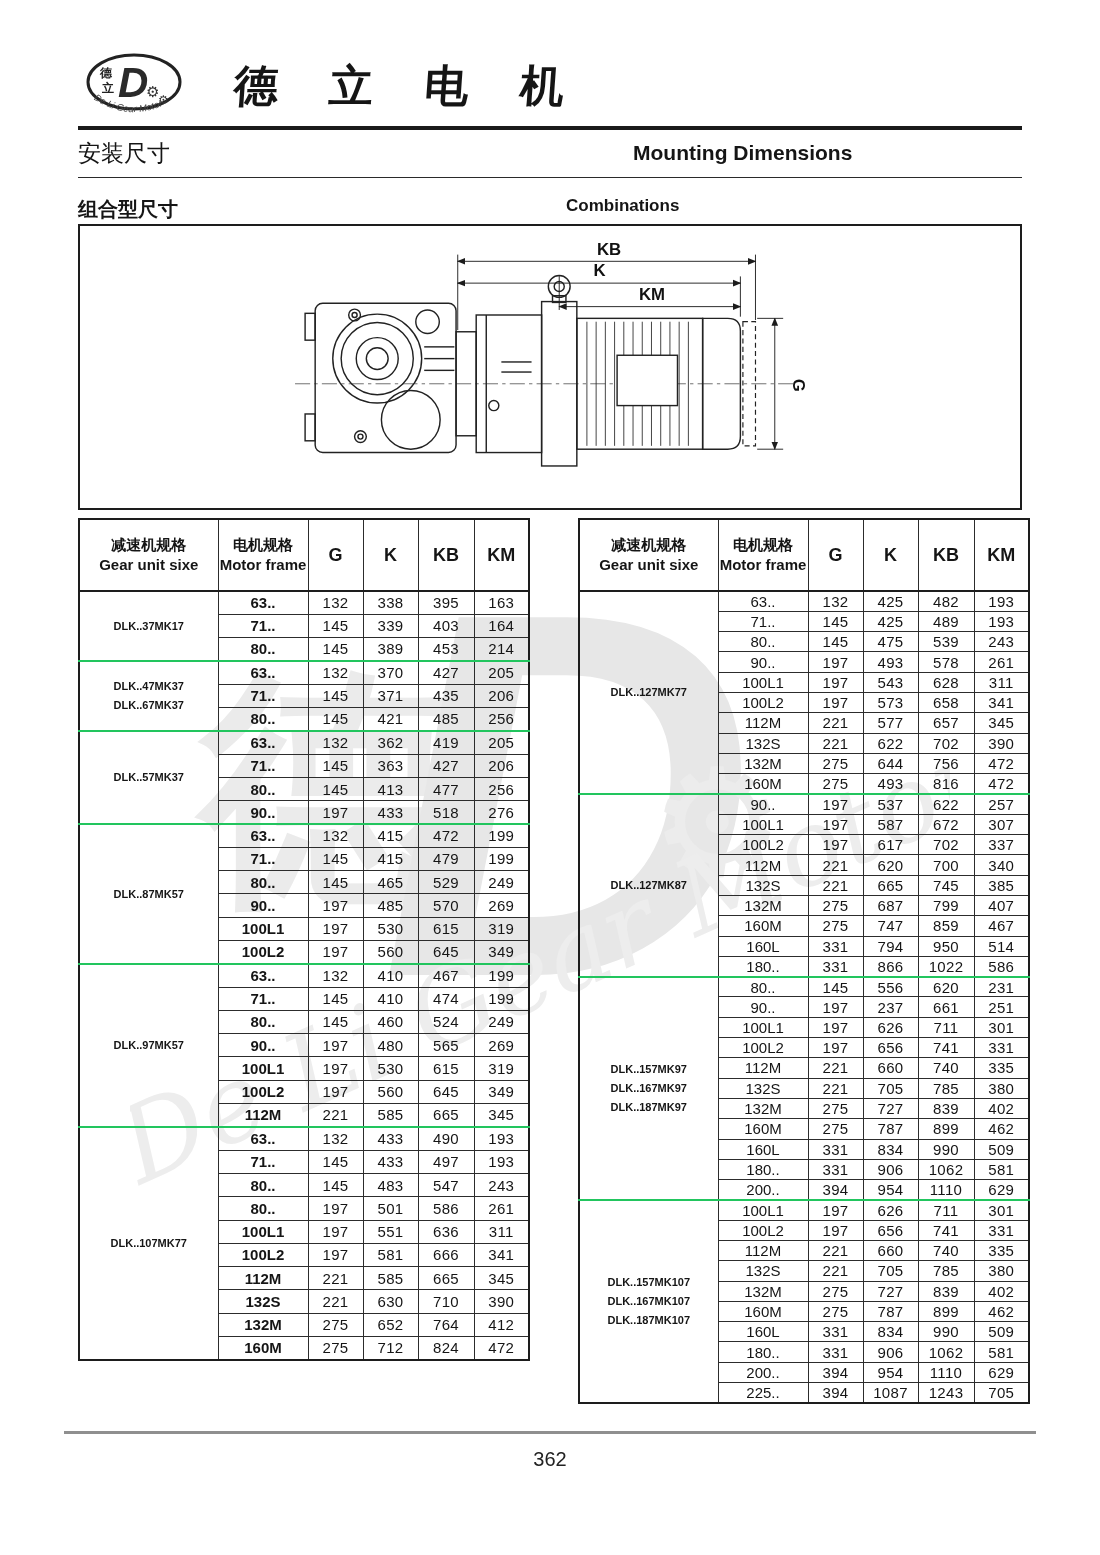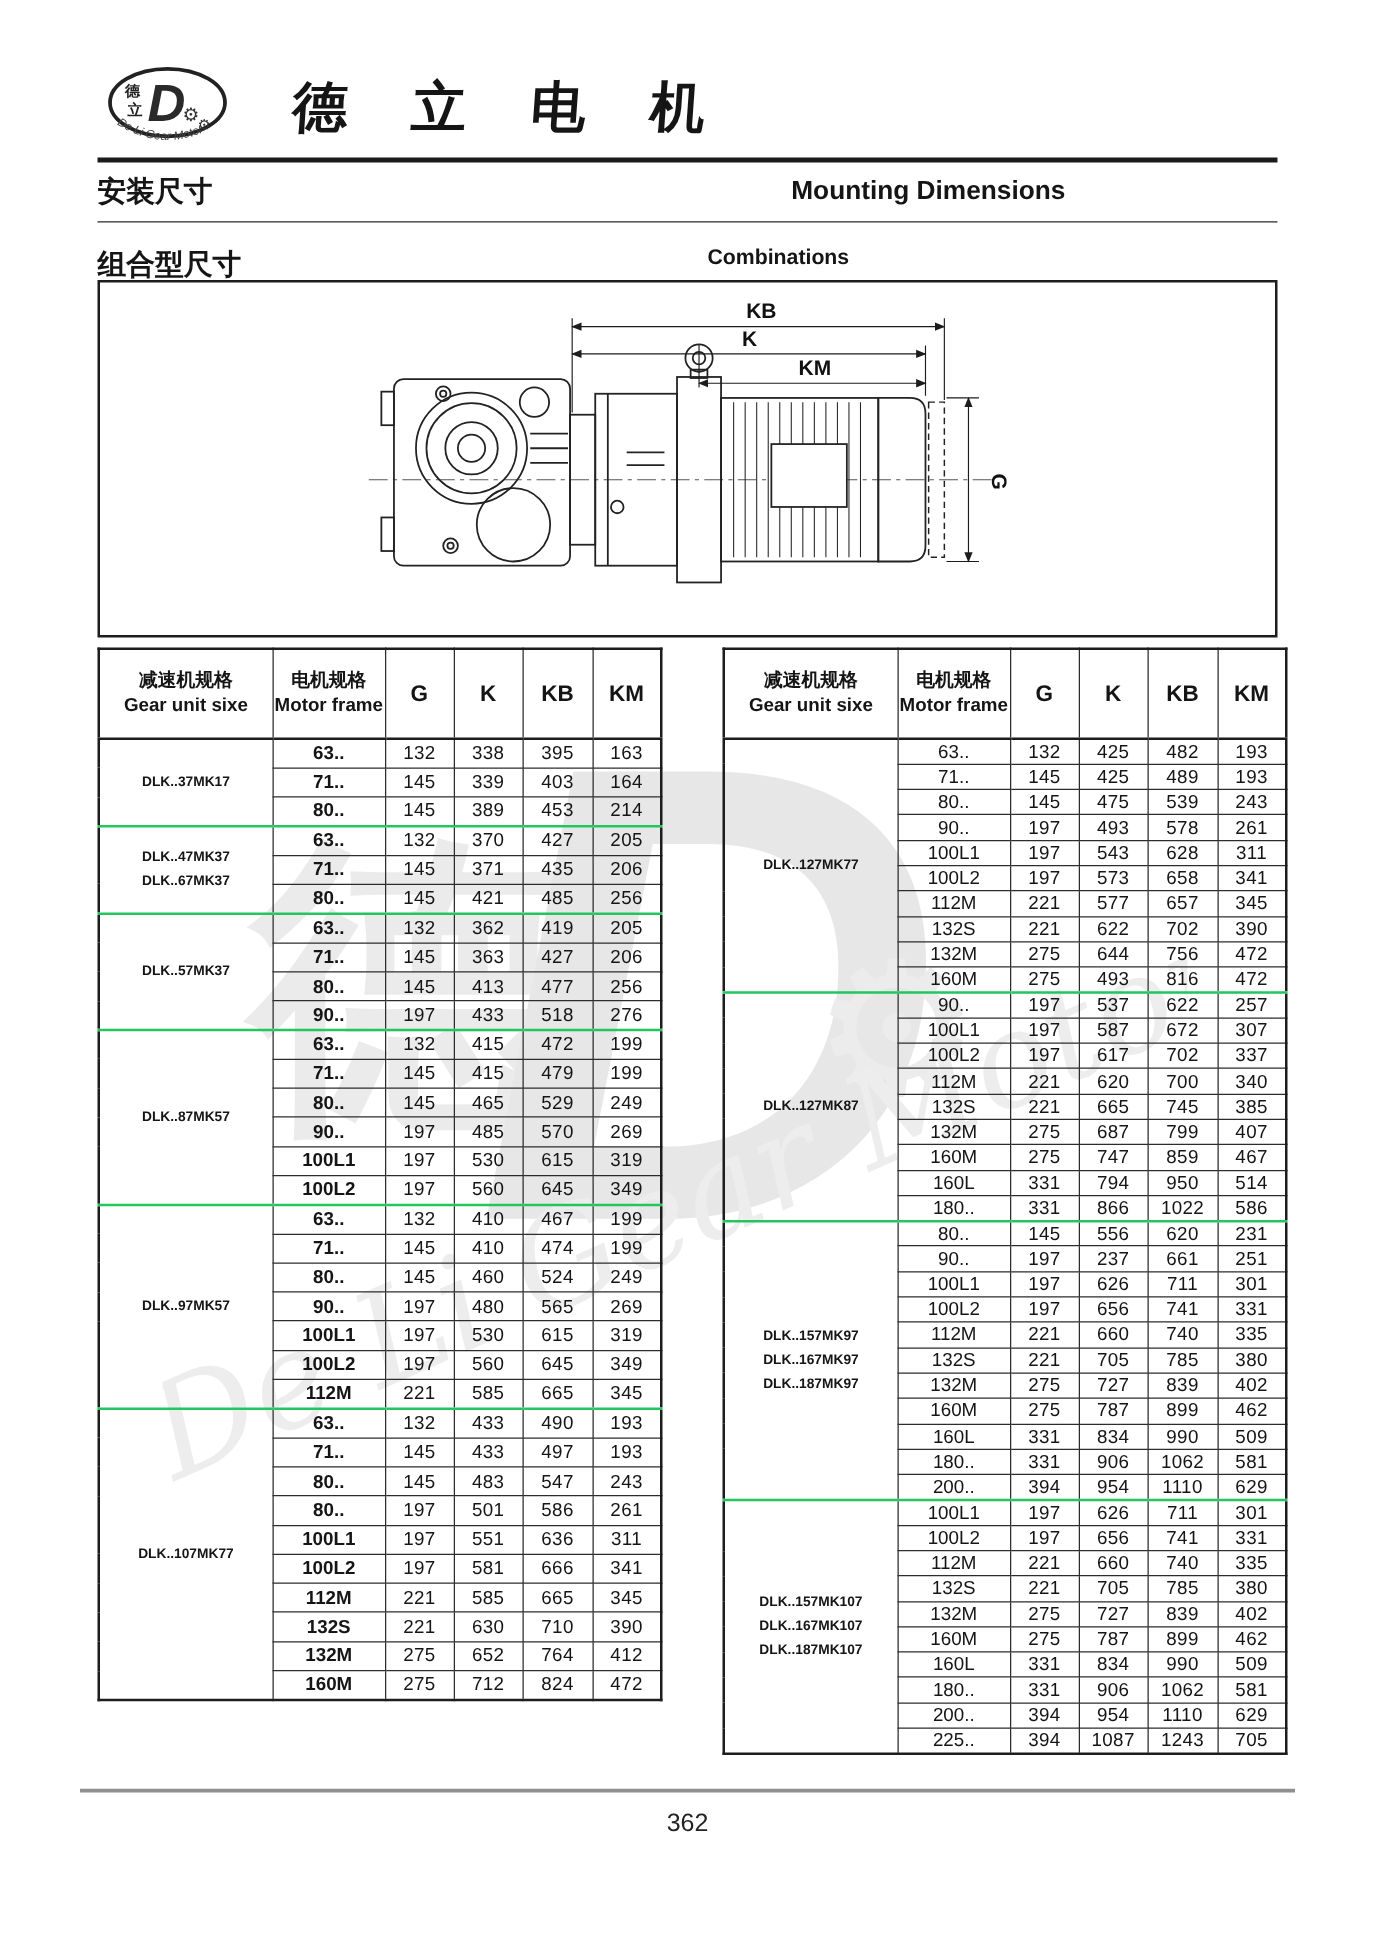--- a/index.html
+++ b/index.html
@@ -9,24 +9,24 @@
   }
   
   .logo-row{position:absolute;left:78px;top:50px;width:944px;height:72px;display:flex;align-items:center;}
   .logo-mark{width:128px;height:74px;flex:0 0 auto;}
   .brand-name{
     font-family:"DejaVu Serif","Liberation Serif",serif;font-weight:bold;
     font-size:44px;letter-spacing:18px;margin-left:28px;white-space:nowrap;
     transform:skewX(-4deg);
   }
   .rule-thick{position:absolute;left:78px;top:126px;width:944px;height:4px;background:#1a1a1a;}
-  .title-zh{position:absolute;left:78px;top:138px;font-size:23px;font-weight:bold;}
+  .title-zh{position:absolute;left:78px;top:138px;font-size:23px;font-weight:normal;}
   .title-en{position:absolute;left:585px;top:141px;font-size:21px;font-weight:bold;margin-left:48px;}
   .rule-thin{position:absolute;left:78px;top:177px;width:944px;height:1px;background:#2a2a2a;}
-  .subtitle-zh{position:absolute;left:78px;top:196px;font-size:23px;font-weight:600;}
+  .subtitle-zh{position:absolute;left:78px;top:196px;font-size:20px;font-weight:600;}
   .subtitle-en{position:absolute;left:566px;top:196px;font-size:17px;font-weight:bold;}
   
   .figure-box{
     position:absolute;left:78px;top:224px;width:940px;height:282px;
     border:2px solid #1d1d1d;background:#fff;display:flex;align-items:center;justify-content:center;
   }
   .figure-box svg{display:block;}
   
   .watermark{position:absolute;left:130px;top:545px;width:820px;height:760px;pointer-events:none;z-index:0;}
   

